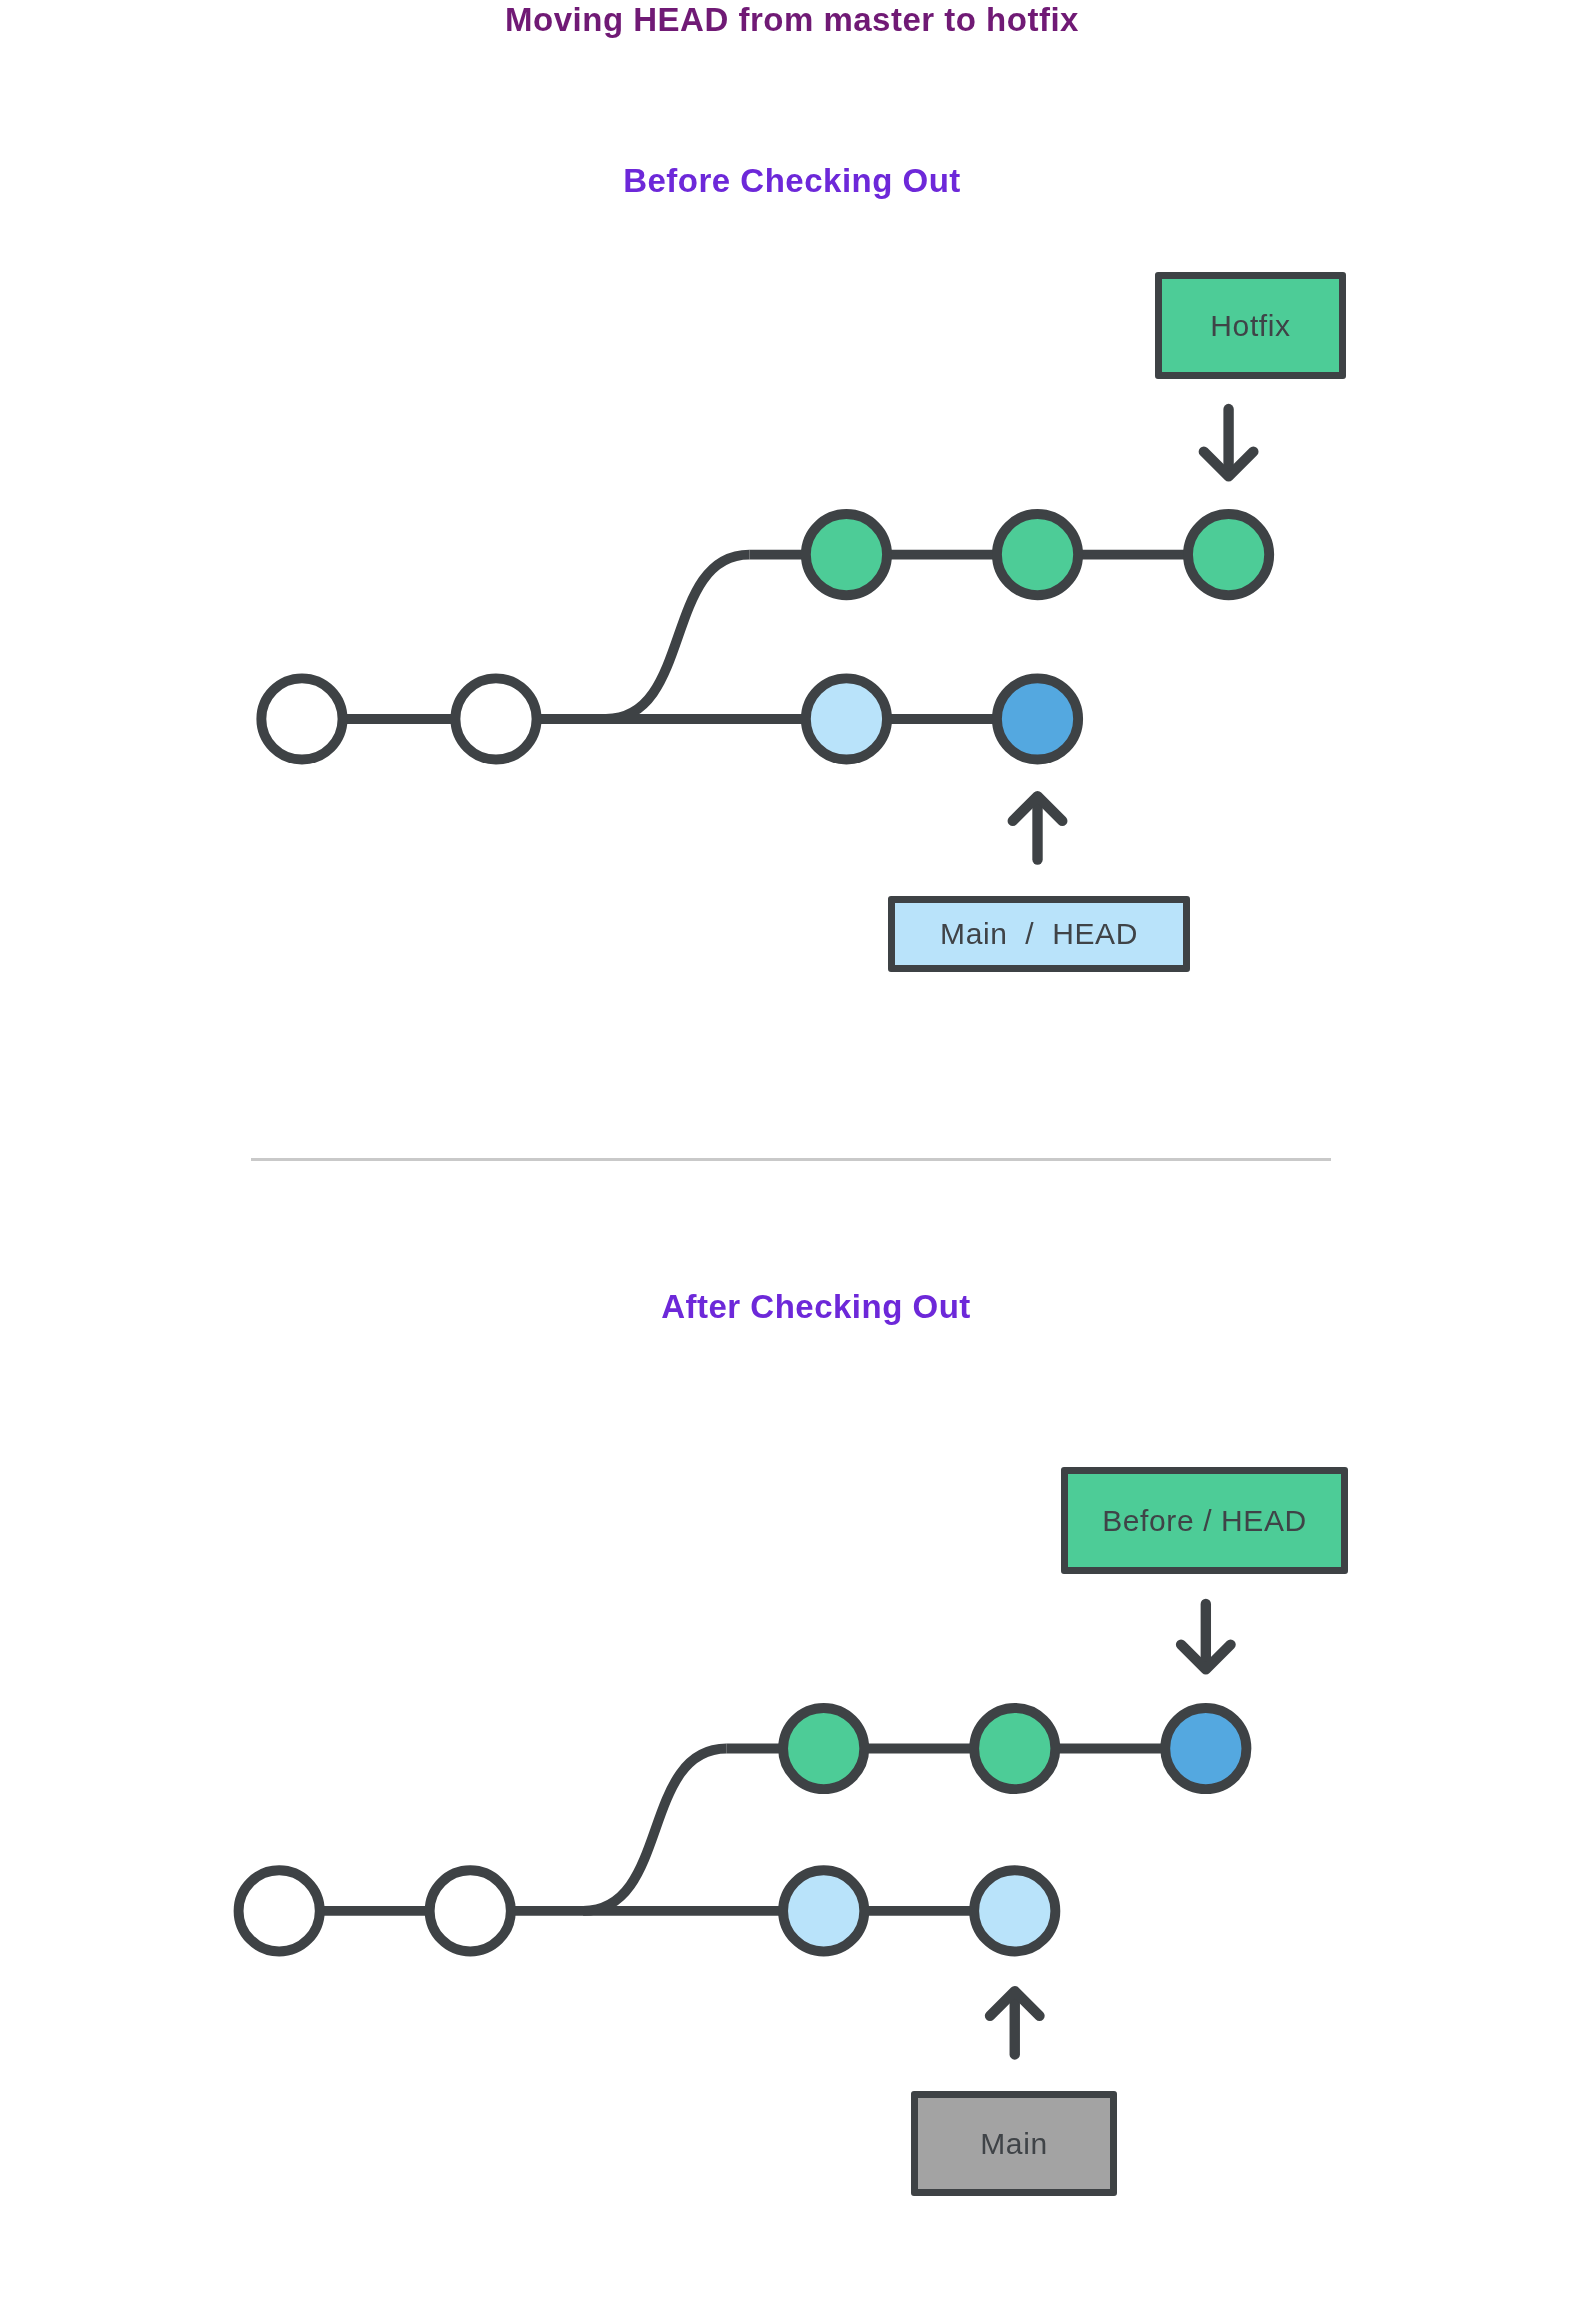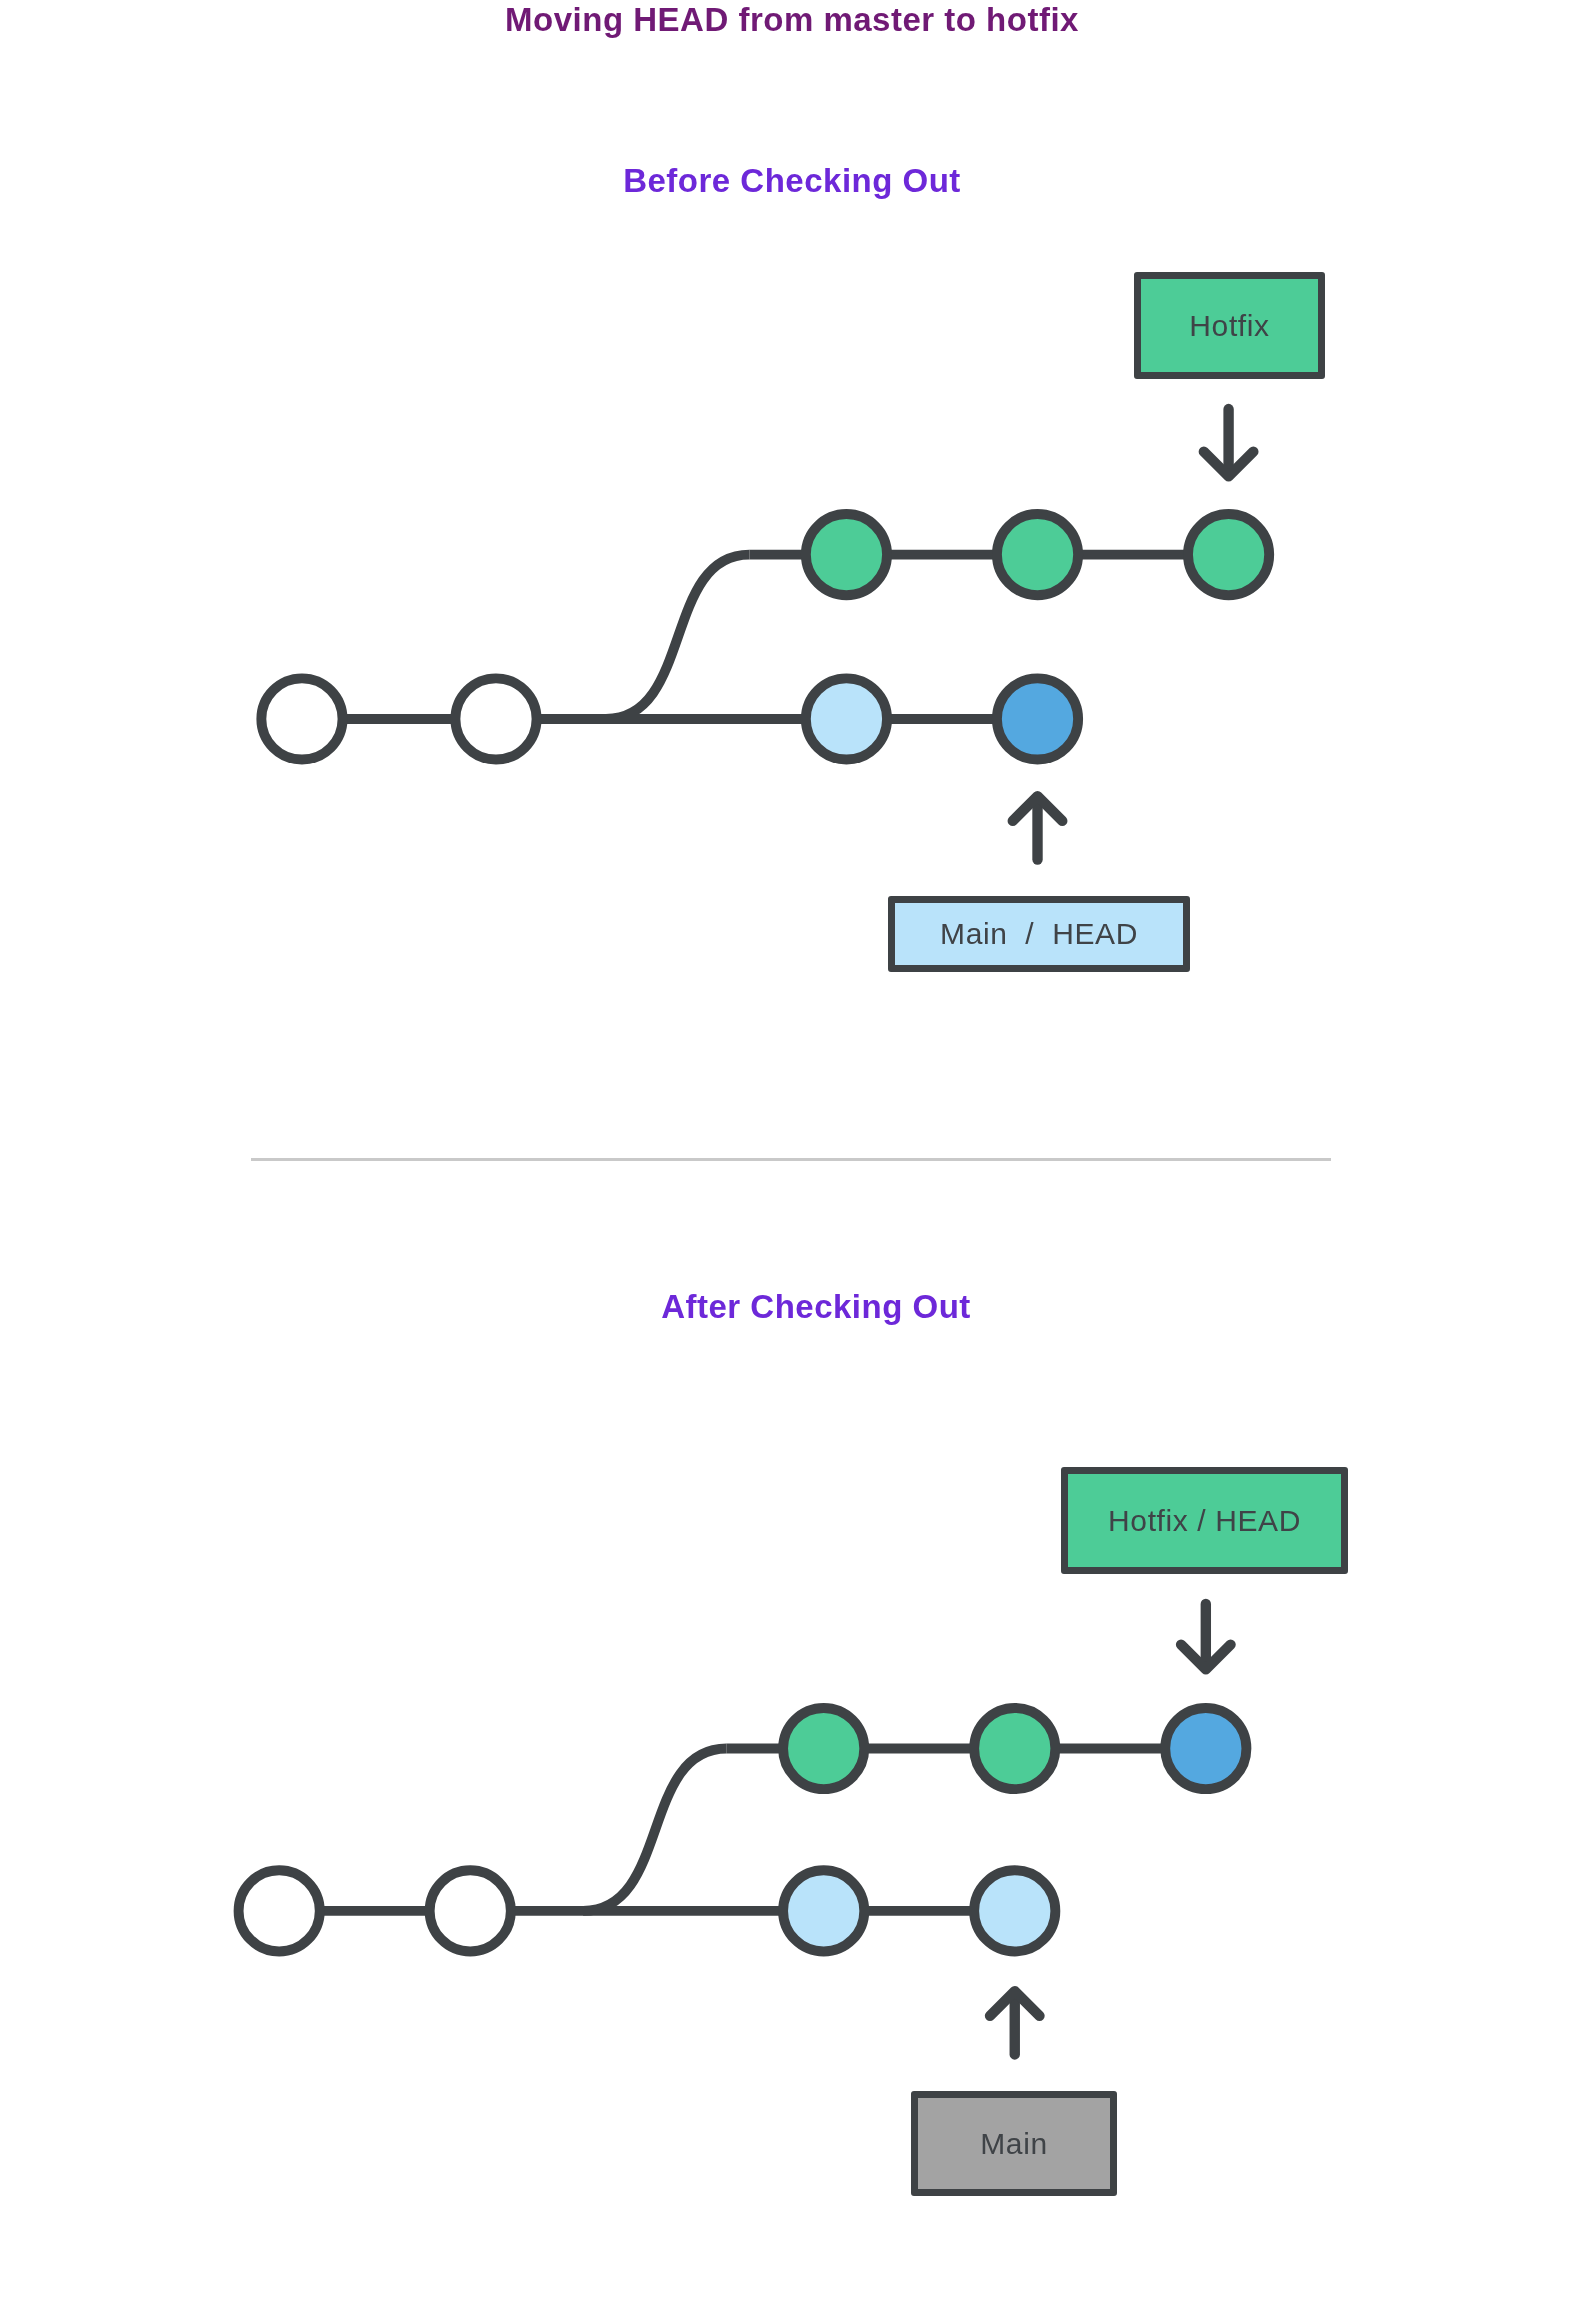--- a/index.html
+++ b/index.html
@@ -93,26 +93,26 @@
       <circle cx="475" cy="1930" r="41" fill="#ffffff" stroke="#3e4245" stroke-width="10"></circle>
       <circle cx="832" cy="1930" r="41" fill="#b9e3fa" stroke="#3e4245" stroke-width="10"></circle>
       <circle cx="1025" cy="1930" r="41" fill="#b9e3fa" stroke="#3e4245" stroke-width="10"></circle>
       <circle cx="832" cy="1766" r="41" fill="#4dcc97" stroke="#3e4245" stroke-width="10"></circle>
       <circle cx="1025" cy="1766" r="41" fill="#4dcc97" stroke="#3e4245" stroke-width="10"></circle>
       <circle cx="1218" cy="1766" r="41" fill="#54a8e0" stroke="#3e4245" stroke-width="10"></circle>
     </svg>
 
   <div class="section-heading h-before">Before Checking Out</div>
 
-  <div class="box box-hotfix" style="background: rgb(77, 204, 151);">Hotfix</div>
+  <div class="box box-hotfix" style="background: rgb(77, 204, 151); margin-left: 21px;">Hotfix</div>
 
   <div class="box box-mainhead" style="background: rgb(185, 227, 250);">Main  /  HEAD</div>
 
   <div class="divider"></div>
 
   <div class="section-heading h-after">After Checking Out</div>
 
-  <div class="box box-hotfixhead" style="background: rgb(77, 204, 151);">Hotfix / HEAD</div>
+  <div class="box box-hotfixhead" style="background: rgb(77, 204, 151);">Before / HEAD</div>
 
   <div class="box box-main" style="background: #a3a3a3;">Main</div>
 
 </div>
 
 
 </body></html>

